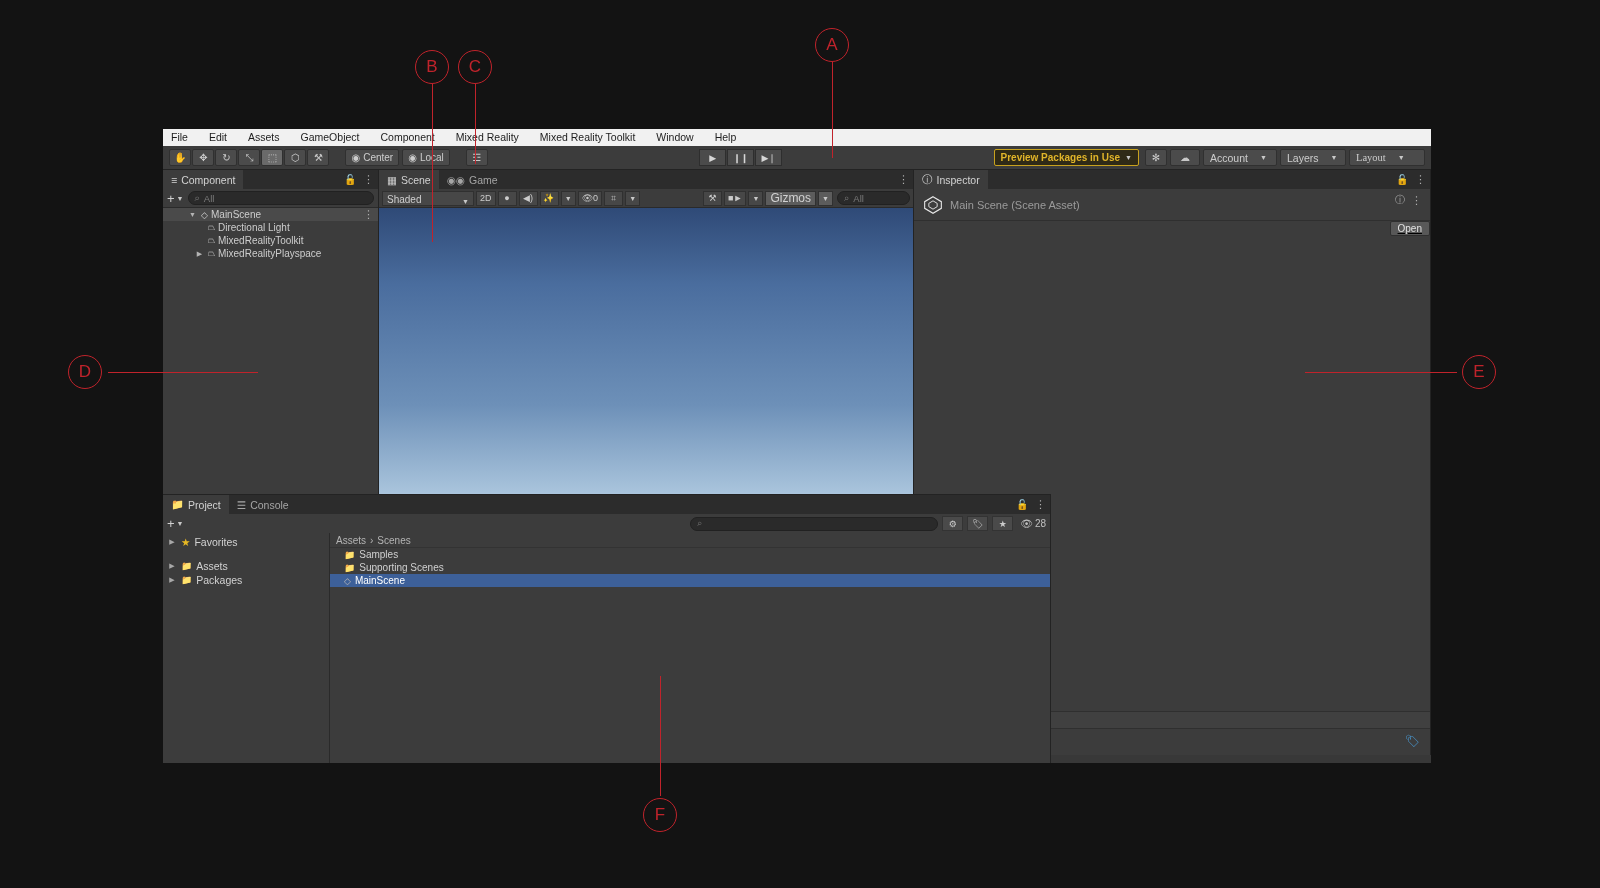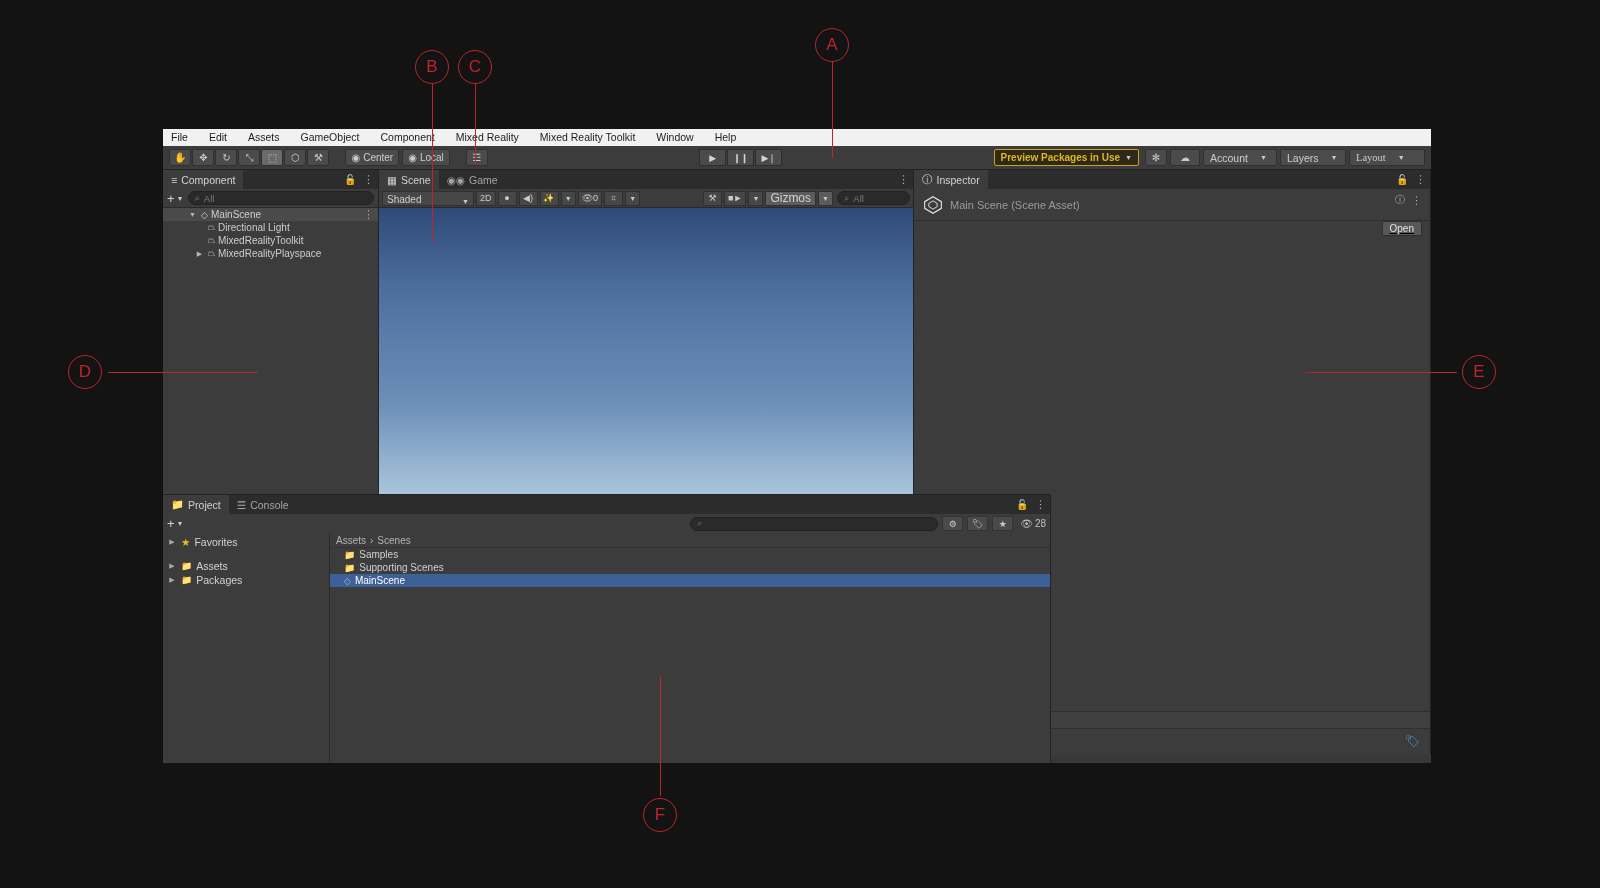--- a/index.html
+++ b/index.html
@@ -158,21 +158,21 @@
   .insp-head {
     height: 32px; background: #3c3c3c; display: flex; align-items: center;
     gap: 6px; padding: 0 8px; border-bottom: 1px solid #2f2f2f; position: relative;
   }
   .unity-logo {
     width: 22px; height: 22px; display: flex; align-items: center; justify-content: center;
   }
   .insp-title { font-size: 11px; color: #9b9b9b; }
   .insp-help { position: absolute; right: 8px; top: 4px; display: flex; gap: 6px;
     color: #a8a8a8; font-size: 10px; align-items: center; }
-  .open-row { height: 20px; display: flex; justify-content: flex-end; padding: 0 8px;
+  .open-row { height: 20px; display: flex; justify-content: flex-end; padding: 0 0;
     background: #3c3c3c; text-decoration: underline; }
   .openbtn {
     height: 15px; min-width: 38px; background: #585858; border: 1px solid #2f2f2f;
     border-radius: 2px; color: #e2e2e2; font-size: 10px;
     display: flex; align-items: center; justify-content: center; padding: 0 7px;
   }
   .addr-row { height: 20px; display: flex; align-items: center; gap: 6px;
     padding: 0 8px; background: #3c3c3c; }
   .cbox { width: 11px; height: 11px; background: #6d6d6d; border: 1px solid #2a2a2a;
     border-radius: 1px; }

